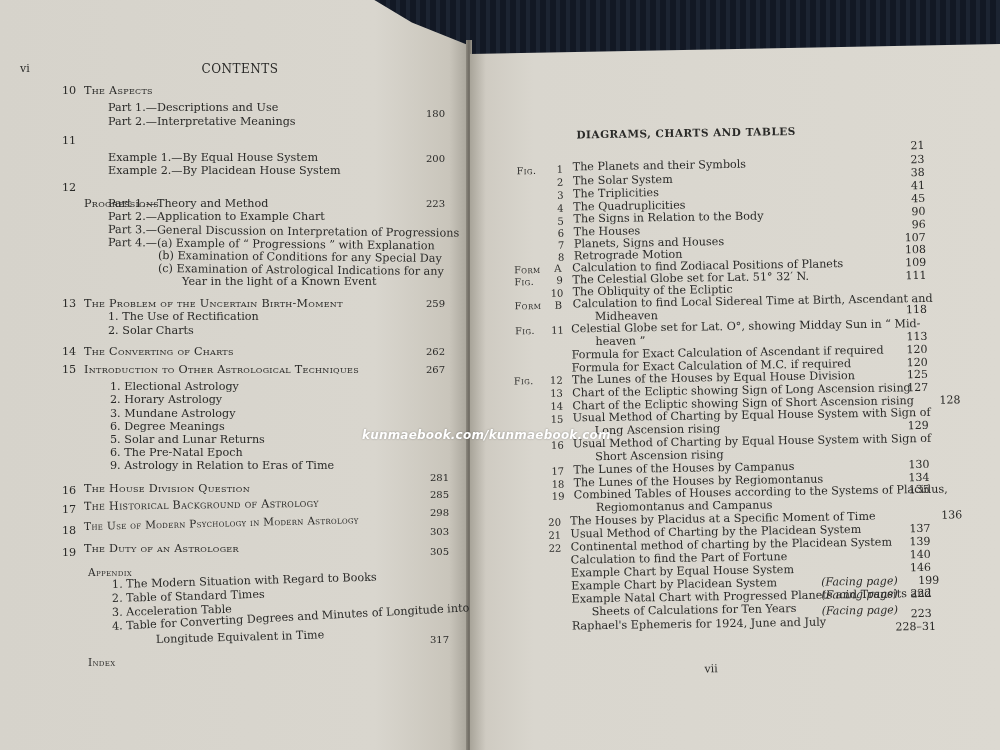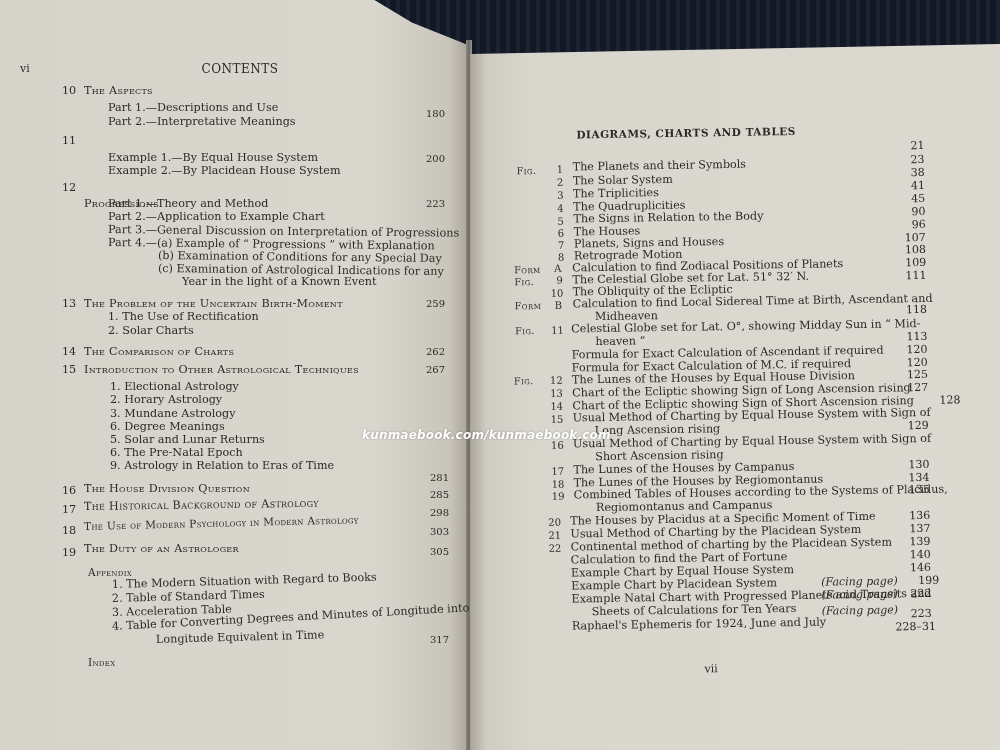--- a/index.html
+++ b/index.html
@@ -91,21 +91,21 @@
   <div class="row" style="left:158px;top:262px;transform:rotate(0.6deg);transform-origin:left;">(c) Examination of Astrological Indications for any</div>
   <div class="row" style="left:182px;top:275px;">Year in the light of a Known Event</div>
 
   <div class="row" style="left:62px;top:297px;">13</div>
   <div class="row sc" style="left:84px;top:297px;">The Problem of the Uncertain Birth-Moment</div>
   <div class="num" style="left:426px;top:298px;">259</div>
   <div class="row" style="left:108px;top:310px;">1. The Use of Rectification</div>
   <div class="row" style="left:108px;top:324px;">2. Solar Charts</div>
 
   <div class="row" style="left:62px;top:345px;">14</div>
-  <div class="row sc" style="left:84px;top:345px;">The Comparison of Charts</div>
+  <div class="row sc" style="left:84px;top:345px;">The Converting of Charts</div>
   <div class="num" style="left:426px;top:346px;">262</div>
 
   <div class="row" style="left:62px;top:363px;">15</div>
   <div class="row sc" style="left:84px;top:363px;">Introduction to Other Astrological Techniques</div>
   <div class="num" style="left:426px;top:364px;">267</div>
   <div class="row" style="left:110px;top:380px;">1. Electional Astrology</div>
   <div class="row" style="left:110px;top:393px;">2. Horary Astrology</div>
   <div class="row" style="left:110px;top:407px;">3. Mundane Astrology</div>
   <div class="row" style="left:110px;top:420px;">6. Degree Meanings</div>
   <div class="row" style="left:110px;top:433px;">5. Solar and Lunar Returns</div>
@@ -239,21 +239,21 @@
   <div class="row" style="left:572px;top:474px;">The Lunes of the Houses by Regiomontanus</div>
   <div class="rnum" style="left:888px;top:474px;">134</div>
 
   <div class="row" style="left:550px;top:487px;font-size:10px;">19</div>
   <div class="row" style="left:572px;top:486px;">Combined Tables of Houses according to the Systems of Placidus,</div>
   <div class="row" style="left:594px;top:499px;">Regiomontanus and Campanus</div>
   <div class="rnum" style="left:888px;top:486px;">135</div>
 
   <div class="row" style="left:546px;top:513px;font-size:10px;">20</div>
   <div class="row" style="left:568px;top:512px;">The Houses by Placidus at a Specific Moment of Time</div>
-  <div class="rnum" style="left:888px;top:512px;">136</div>
+  <div class="rnum" style="left:920px;top:512px;">136</div>
 
   <div class="row" style="left:546px;top:526px;font-size:10px;">21</div>
   <div class="row" style="left:568px;top:525px;">Usual Method of Charting by the Placidean System</div>
   <div class="rnum" style="left:888px;top:525px;">137</div>
 
   <div class="row" style="left:546px;top:539px;font-size:10px;">22</div>
   <div class="row" style="left:568px;top:538px;">Continental method of charting by the Placidean System</div>
   <div class="rnum" style="left:888px;top:538px;">139</div>
 
   <div class="row" style="left:568px;top:551px;">Calculation to find the Part of Fortune</div>

